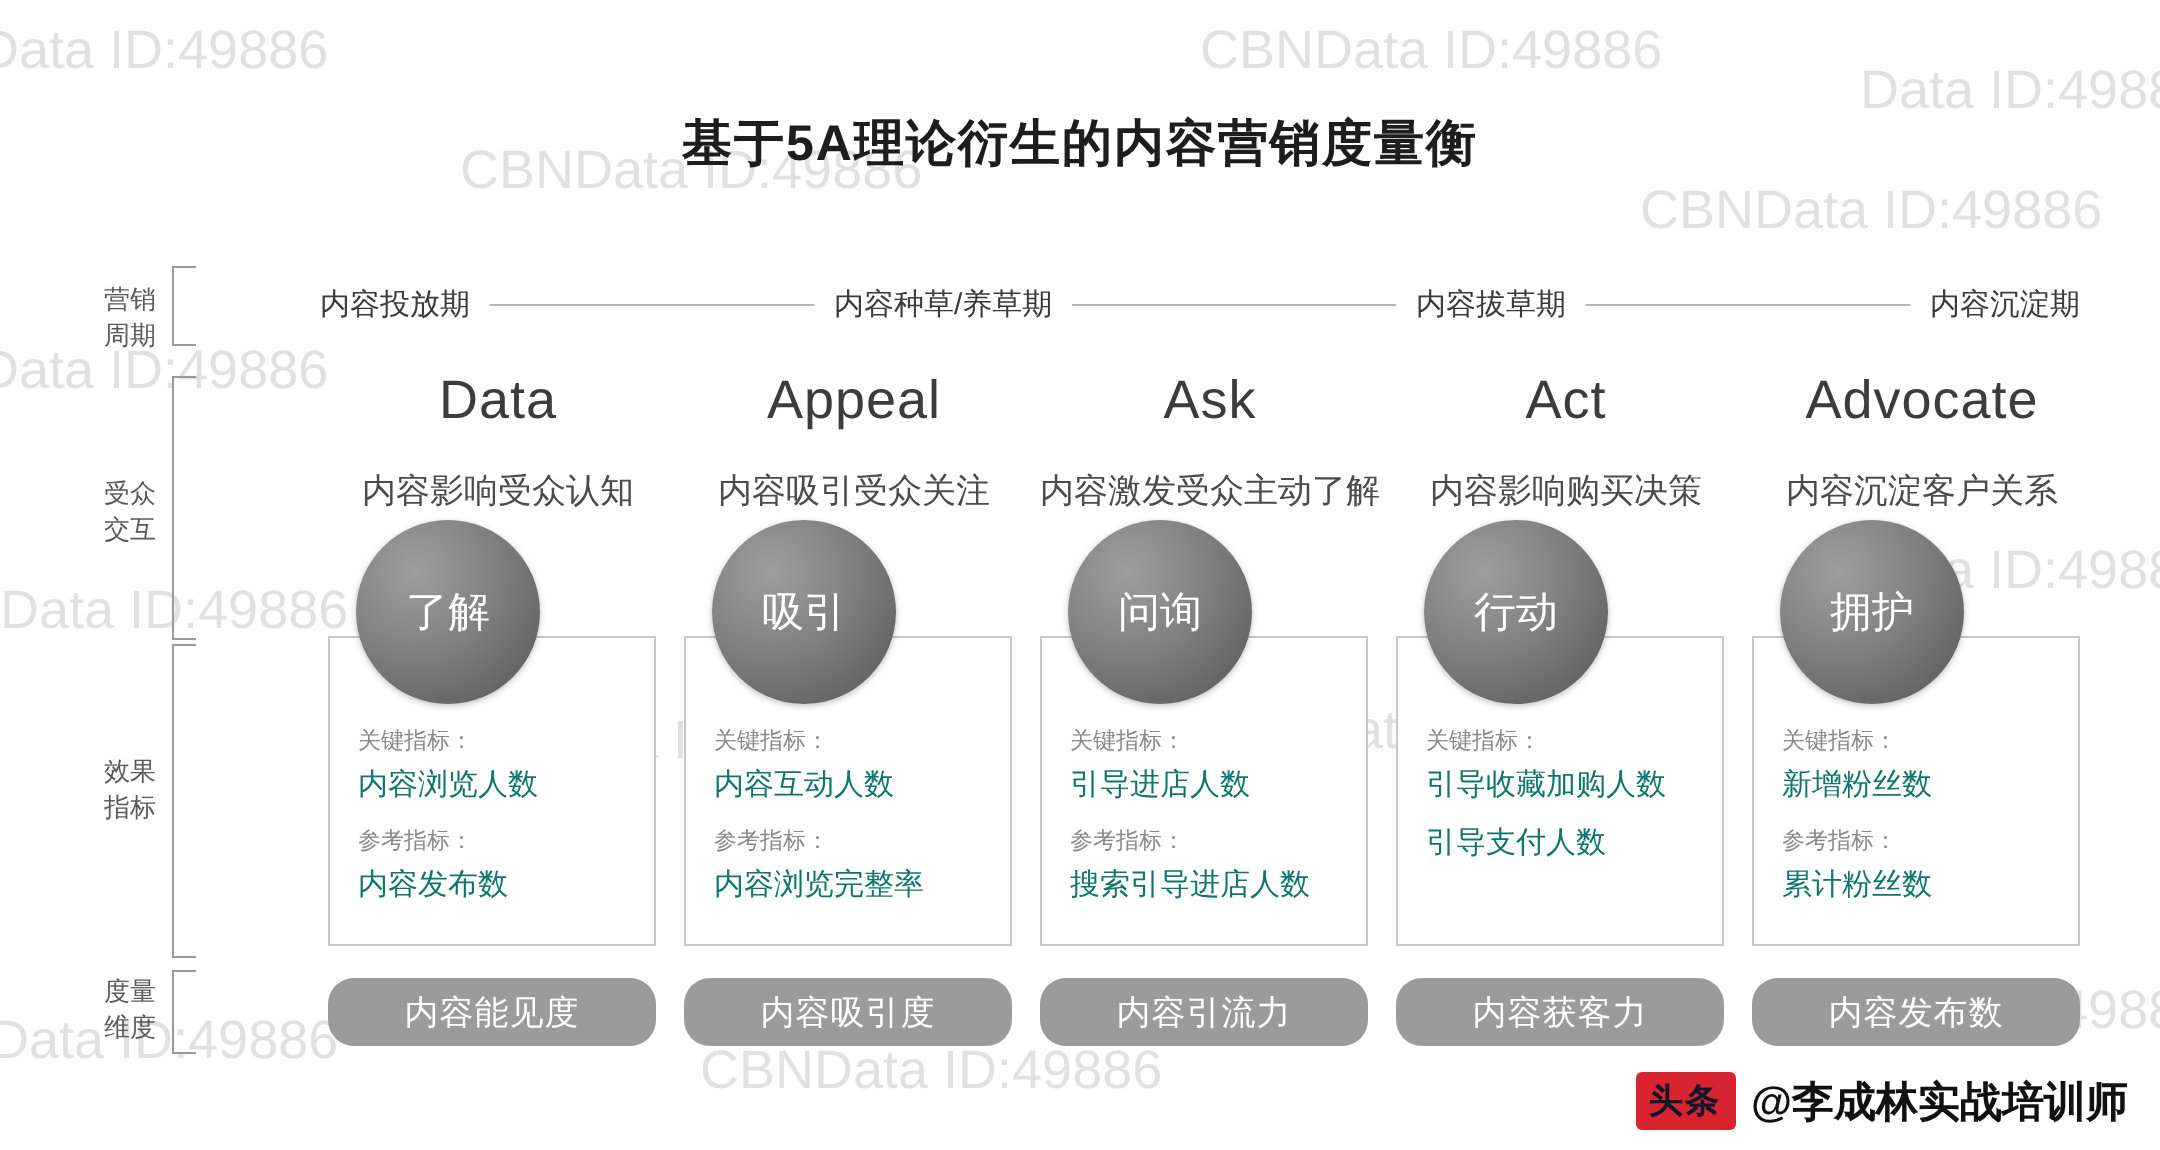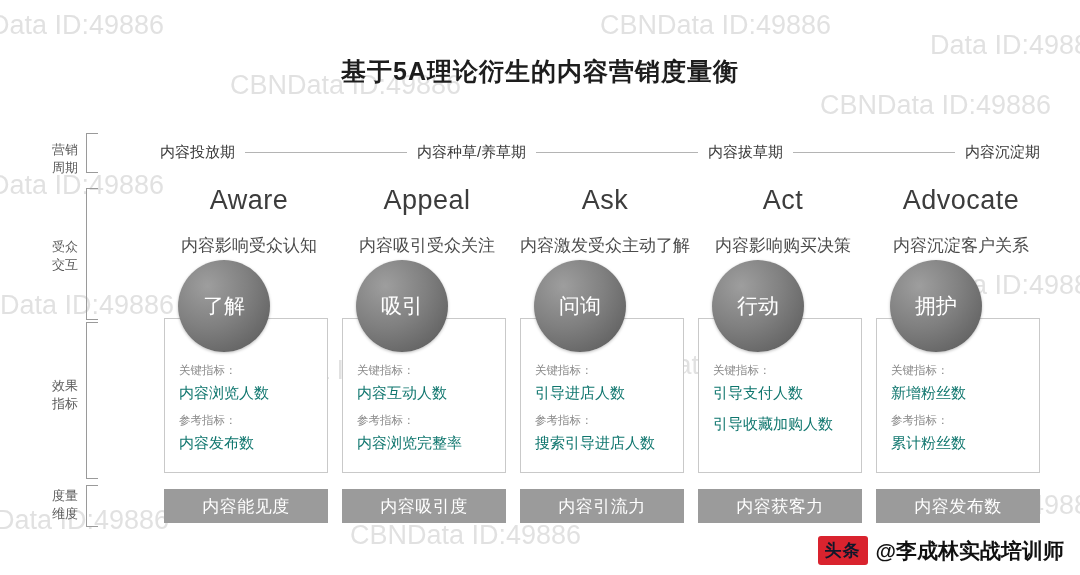--- a/index.html
+++ b/index.html
@@ -193,20 +193,21 @@
     width: 164px;
     height: 34px;
     margin-left: 4px;
     background: #9b9b9b;
     color: #fff;
     font-size: 17px;
     display: flex;
     align-items: center;
     justify-content: center;
     letter-spacing: .5px;
+    border-radius: 13px;
   }
 
   
   .credit {
     position: absolute;
     right: 16px;
     bottom: 10px;
     display: flex;
     align-items: center;
     gap: 8px;
@@ -280,21 +281,21 @@
     <div class="phase-item">内容种草/养草期</div>
     <div class="phase-line"></div>
     <div class="phase-item">内容拔草期</div>
     <div class="phase-line"></div>
     <div class="phase-item">内容沉淀期</div>
   </div>
 
   <div class="columns">
 
     <div class="col">
-      <div class="col-head">Aware</div>
+      <div class="col-head">Data</div>
       <div class="col-sub">内容影响受众认知</div>
       <div class="circle-wrap">
         <div class="circle">了解</div>
       </div>
       <div class="box">
         <div class="k-label">关键指标：</div>
         <div class="k-val">内容浏览人数</div>
         <div class="k-label">参考指标：</div>
         <div class="k-val">内容发布数</div>
       </div>
@@ -329,22 +330,22 @@
     </div>
 
     <div class="col">
       <div class="col-head">Act</div>
       <div class="col-sub">内容影响购买决策</div>
       <div class="circle-wrap">
         <div class="circle">行动</div>
       </div>
       <div class="box">
         <div class="k-label">关键指标：</div>
+        <div class="k-val tight">引导收藏加购人数</div>
         <div class="k-val">引导支付人数</div>
-        <div class="k-val tight">引导收藏加购人数</div>
       </div>
     </div>
 
     <div class="col">
       <div class="col-head">Advocate</div>
       <div class="col-sub">内容沉淀客户关系</div>
       <div class="circle-wrap">
         <div class="circle">拥护</div>
       </div>
       <div class="box">

